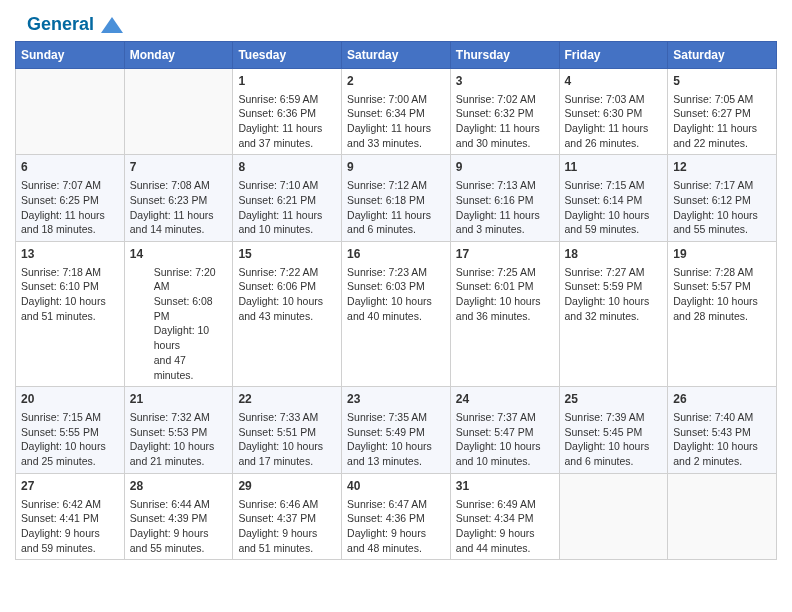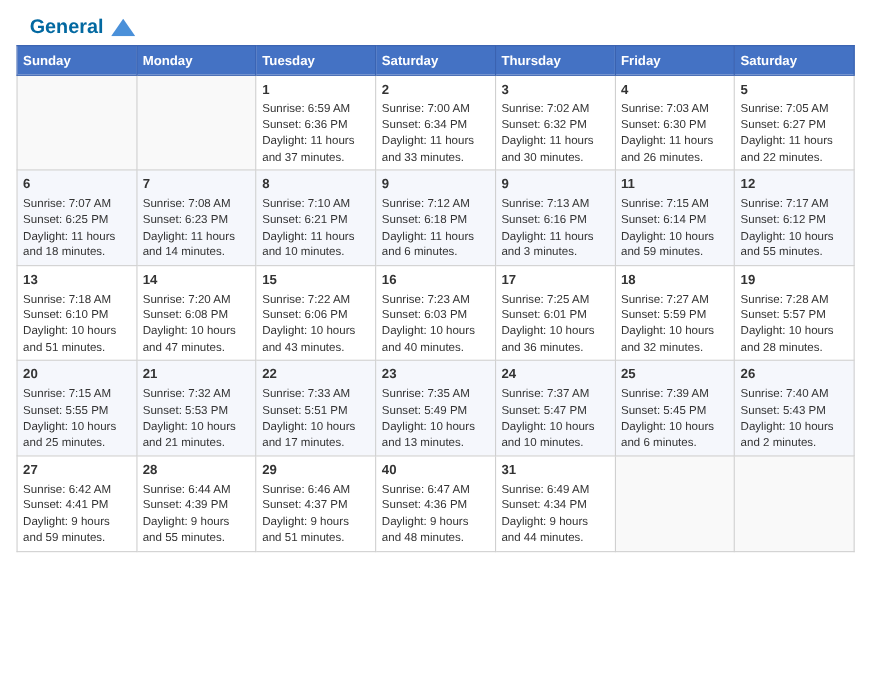--- a/index.html
+++ b/index.html
@@ -212,21 +212,21 @@
       <tr>
         <td>
           <span class="day-number">13</span>
           <div class="day-info" style="white-space: pre-line;">Sunrise: 7:18 AM
 Sunset: 6:10 PM
 Daylight: 10 hours
 and 51 minutes.</div>
         </td>
         <td>
           <span class="day-number">14</span>
-          <div class="day-info" style="white-space: pre-line;">Sunrise: 7:20 AM
+          <div class="day-info" style="white-space: pre-line; margin-left: 24px;">Sunrise: 7:20 AM
 Sunset: 6:08 PM
 Daylight: 10 hours
 and 47 minutes.</div>
         </td>
         <td>
           <span class="day-number">15</span>
           <div class="day-info" style="white-space: pre-line;">Sunrise: 7:22 AM
 Sunset: 6:06 PM
 Daylight: 10 hours
 and 43 minutes.</div>

